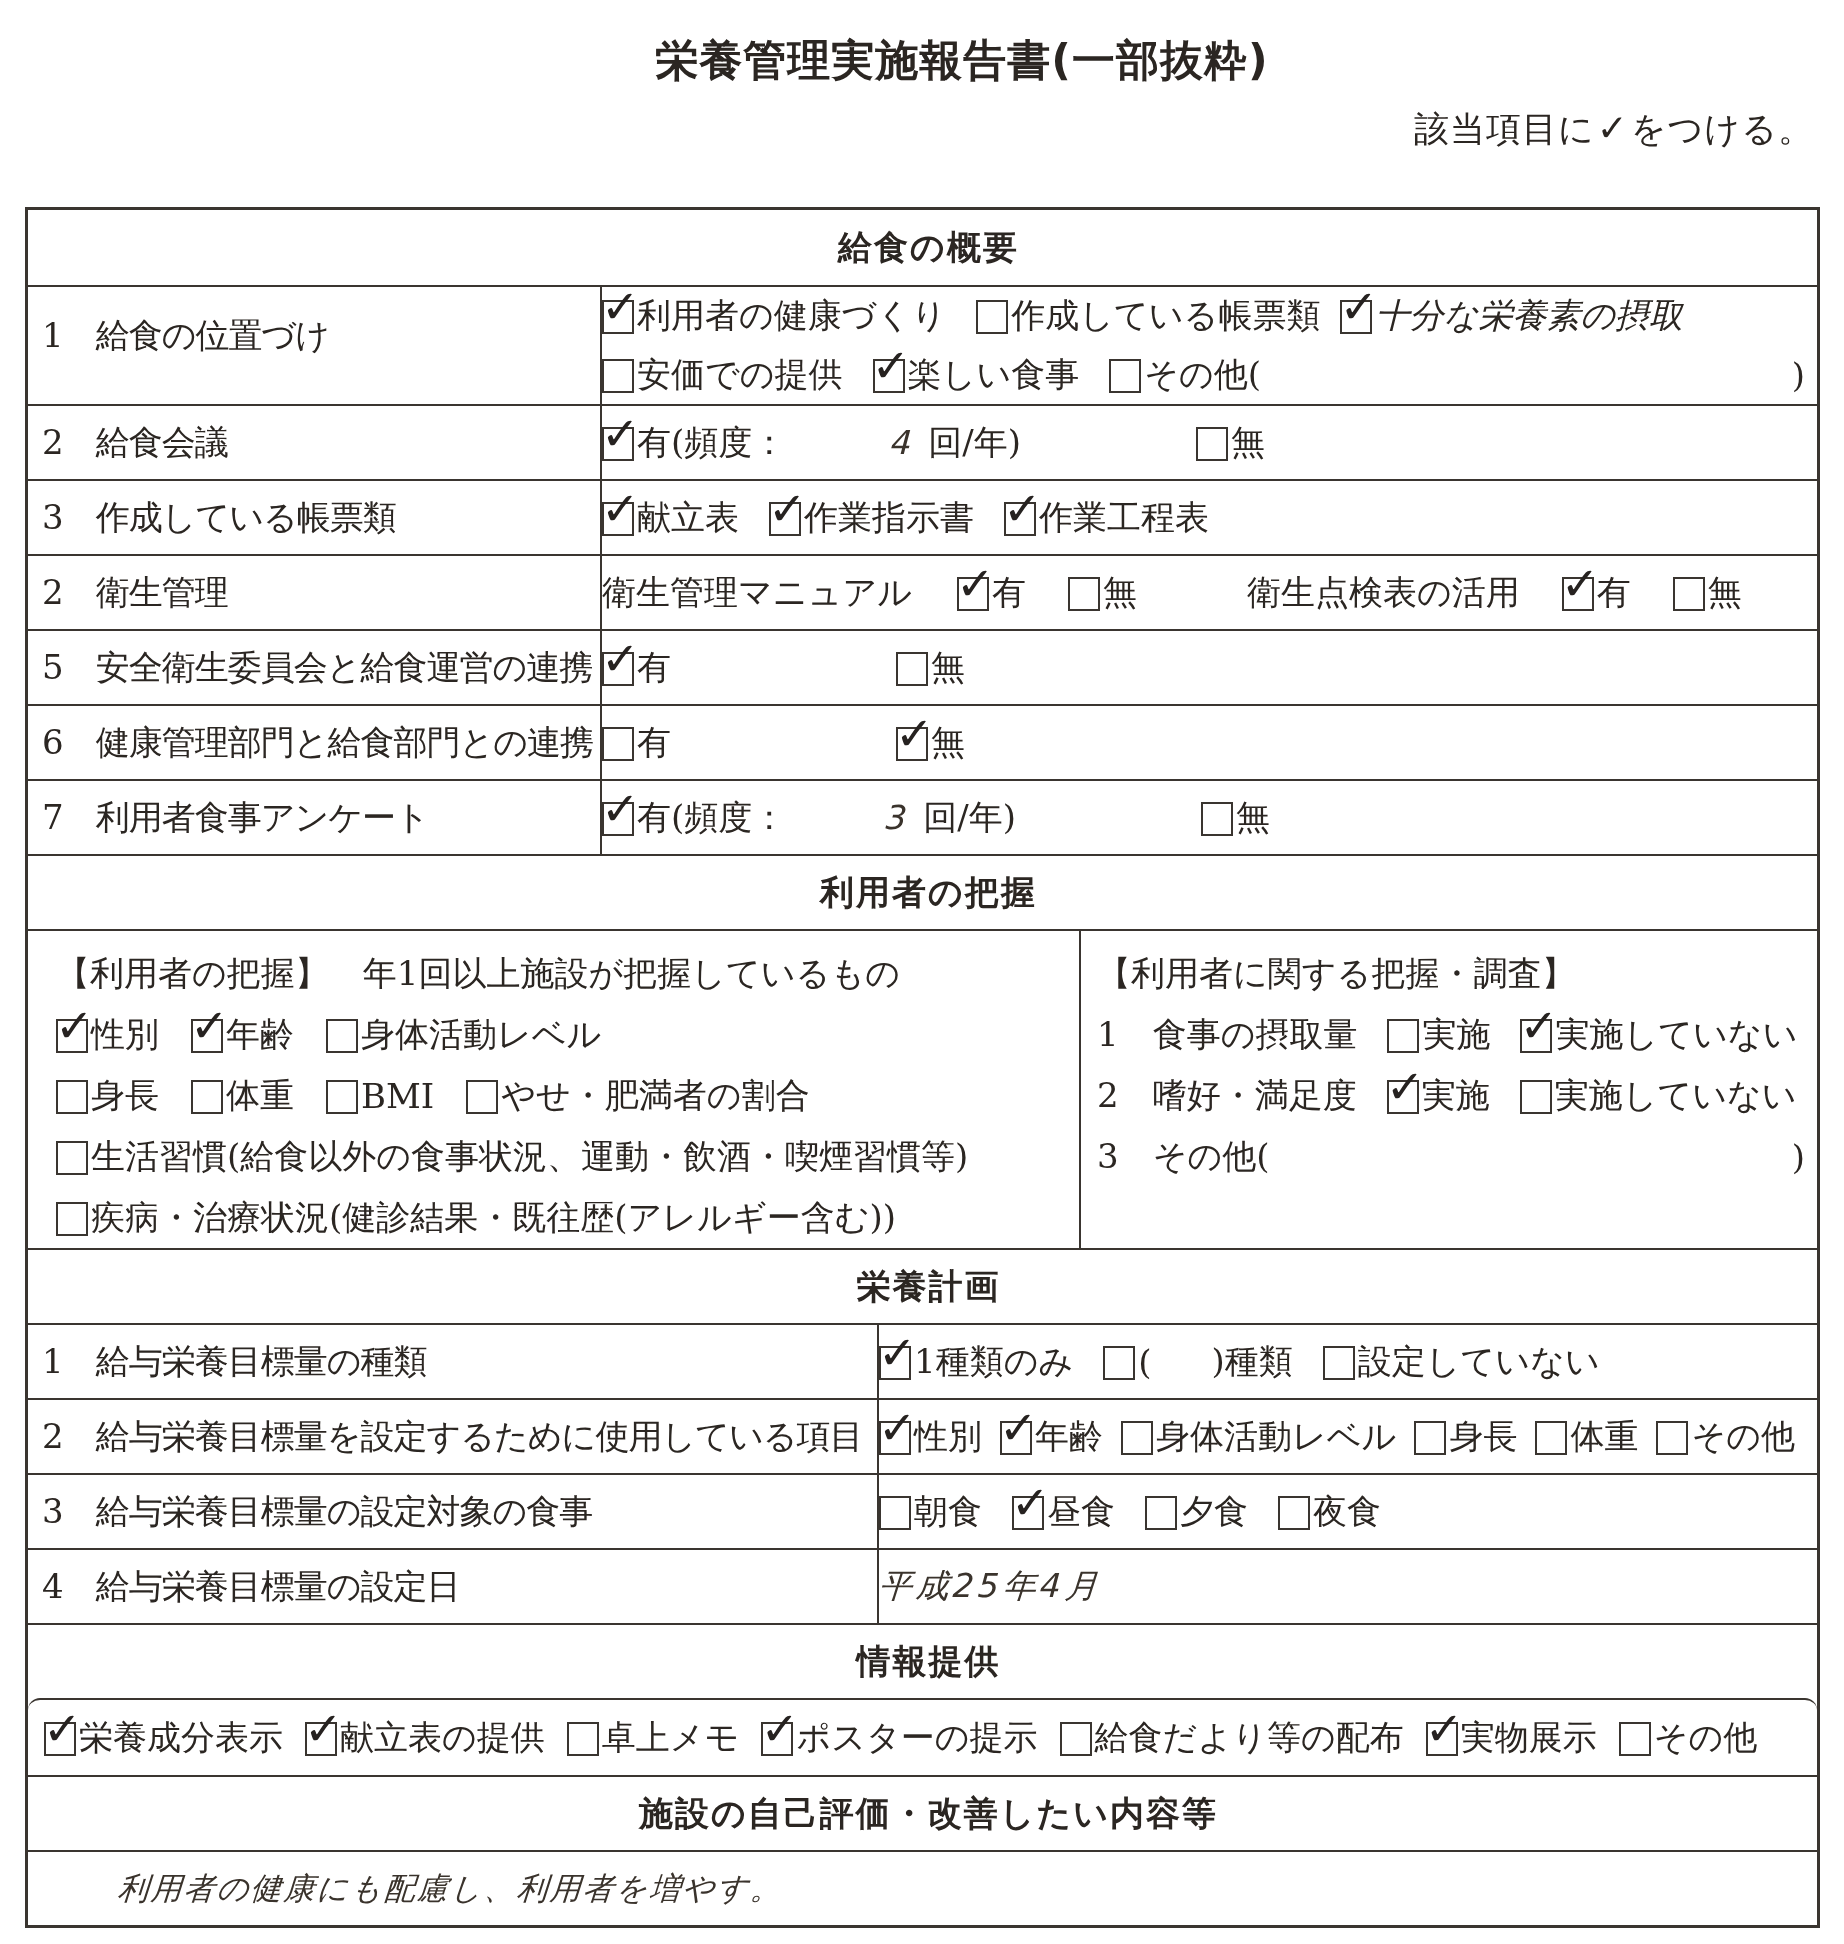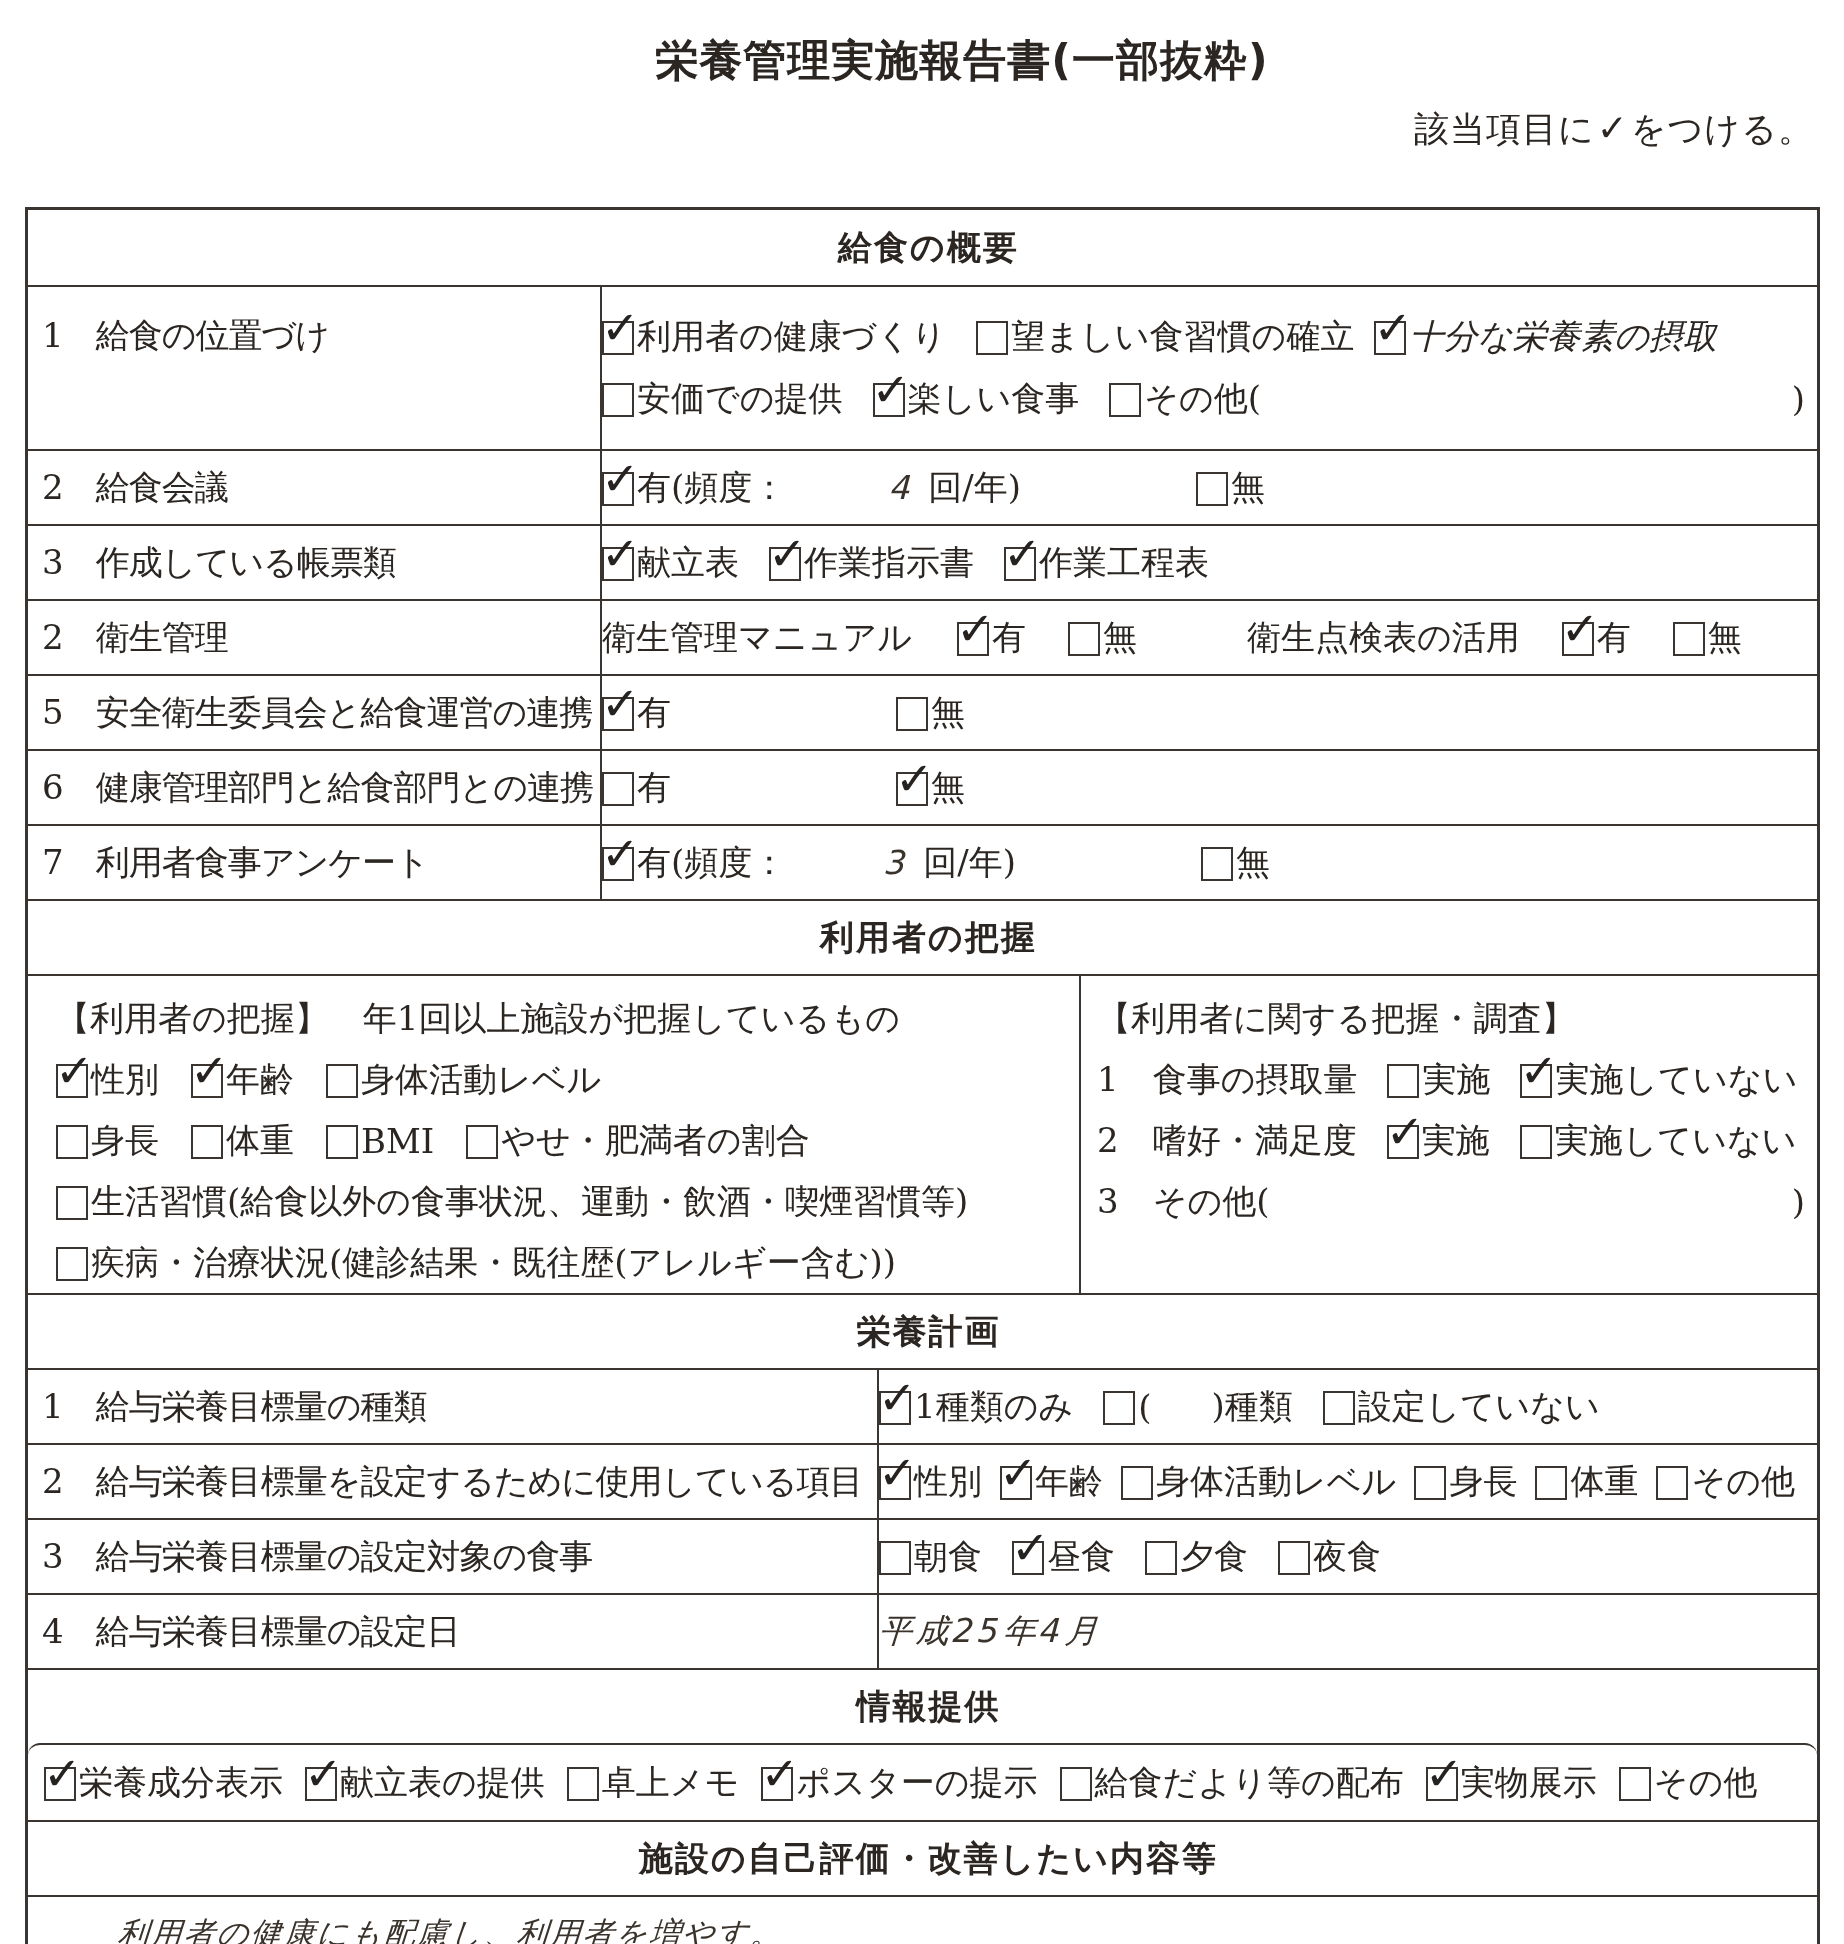--- a/index.html
+++ b/index.html
@@ -34,21 +34,21 @@
   .form > *{box-sizing:border-box;border-top:2.5px solid var(--border);padding-left:12px;}
   .form > :first-child{border-top:none;}
   .rows-wrap{border-top:none !important;padding:0;margin:0;}
   .rows-wrap > .trow{box-sizing:border-box;border-top:2.5px solid var(--border);}
   .shead{
     height:75px;display:flex;align-items:center;justify-content:center;
     font-family:"DejaVu Sans","Liberation Sans",sans-serif;
     font-size:34px;font-weight:700;letter-spacing:2px;
   }
   .trow{display:flex;height:75px;}
-  .trow.tall{height:164px;}
+  .trow.tall{height:119px;}
   .trow .lab{
     width:558px;flex:none;border-right:2.5px solid var(--border);
     display:flex;align-items:center;padding-left:14px;
     font-size:34px;letter-spacing:-1px;
   }
   .trow.tall .lab{align-items:flex-start;padding-top:26px;}
   .trow .con{
     flex:1;display:flex;flex-direction:column;justify-content:center;
     overflow:hidden;
   }
@@ -95,21 +95,21 @@
         <div class="trow tall">
           <div class="lab">1　給食の位置づけ</div>
           <div class="con">
             <div class="line">
               <span class="citem">
                 <span class="cb on"></span>
                 <span class="clabel">利用者の健康づくり</span>
               </span>
               <span class="citem" style="margin-left: 30px;">
                 <span class="cb"></span>
-                <span class="clabel">望ましい食習慣の確立</span>
+                <span class="clabel">作成している帳票類</span>
               </span>
               <span class="citem" style="margin-left: 20px; font-style: italic;">
                 <span class="cb on"></span>
                 <span class="clabel">十分な栄養素の摂取</span>
               </span>
             </div>
             <div class="line">
               <span class="citem">
                 <span class="cb"></span>
                 <span class="clabel">安価での提供</span>

